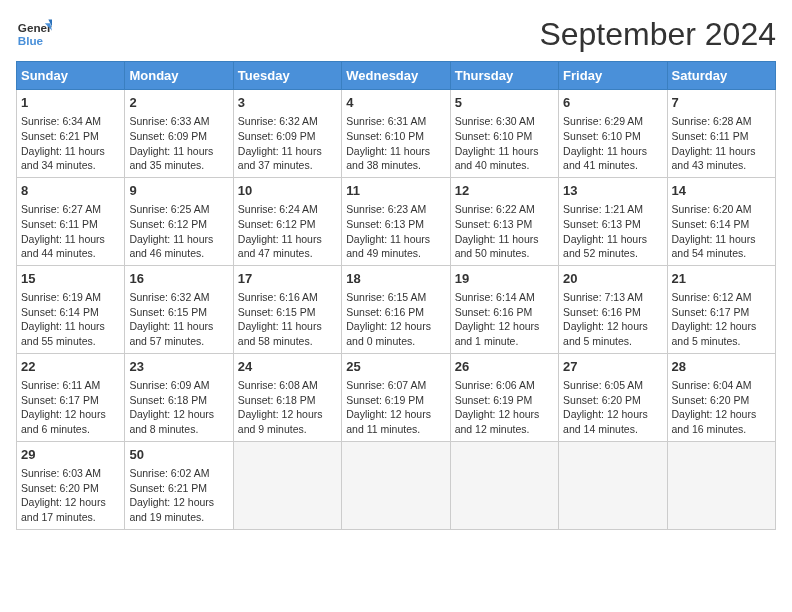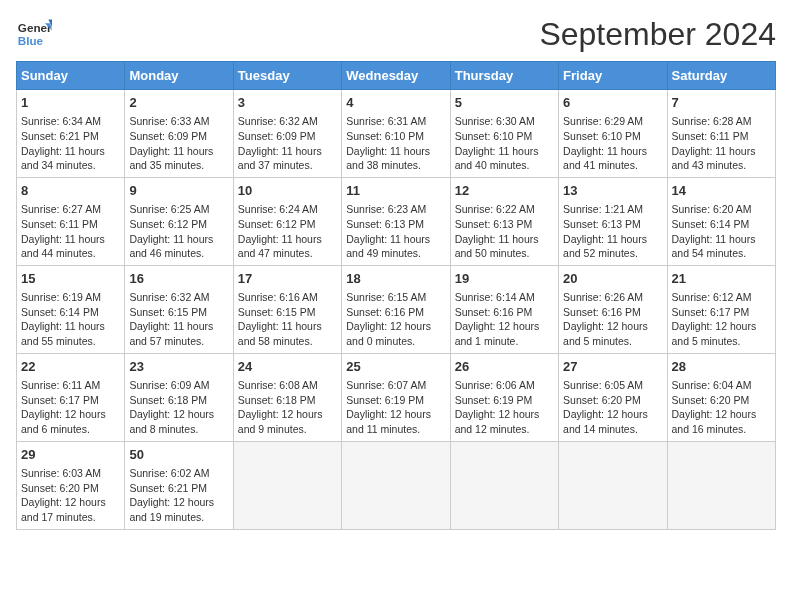--- a/index.html
+++ b/index.html
@@ -218,21 +218,21 @@
           <div>Daylight: 12 hours and 0 minutes.</div>
         </td>
         <td>
           <span class="day-num">19</span>
           <div>Sunrise: 6:14 AM</div>
           <div>Sunset: 6:16 PM</div>
           <div>Daylight: 12 hours and 1 minute.</div>
         </td>
         <td>
           <span class="day-num">20</span>
-          <div>Sunrise: 6:26 AM</div>
+          <div>Sunrise: 7:13 AM</div>
           <div>Sunset: 6:16 PM</div>
           <div>Daylight: 12 hours and 5 minutes.</div>
         </td>
         <td>
           <span class="day-num">21</span>
           <div>Sunrise: 6:12 AM</div>
           <div>Sunset: 6:17 PM</div>
           <div>Daylight: 12 hours and 5 minutes.</div>
         </td>
       </tr>

